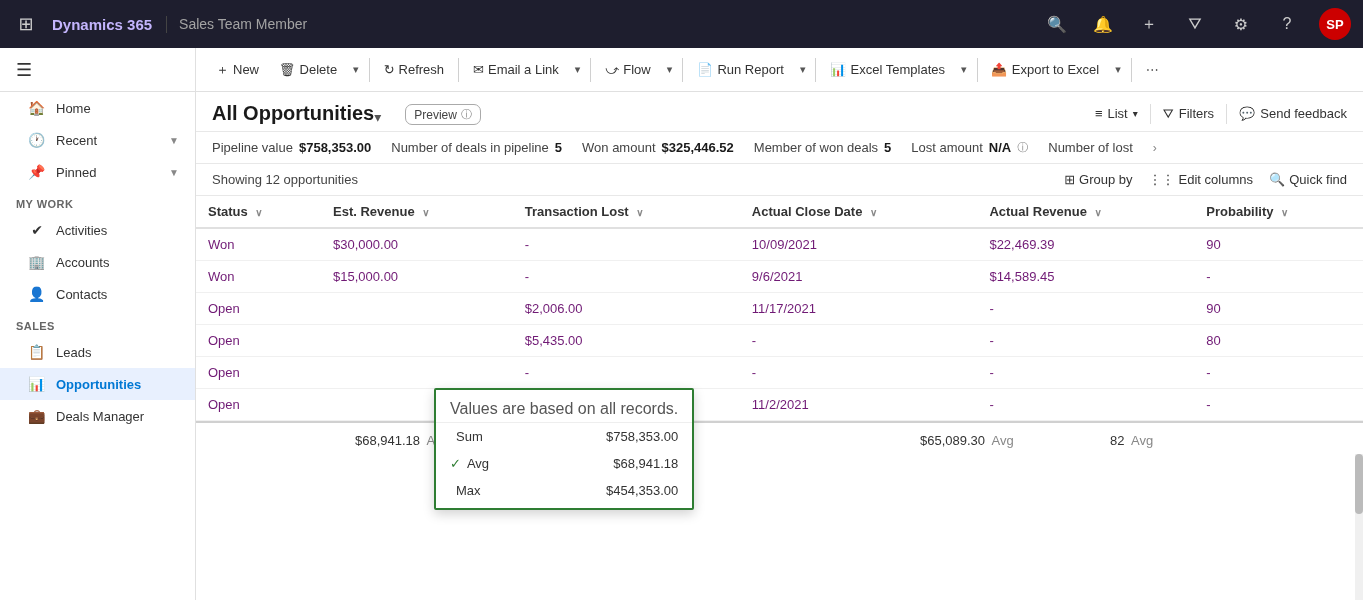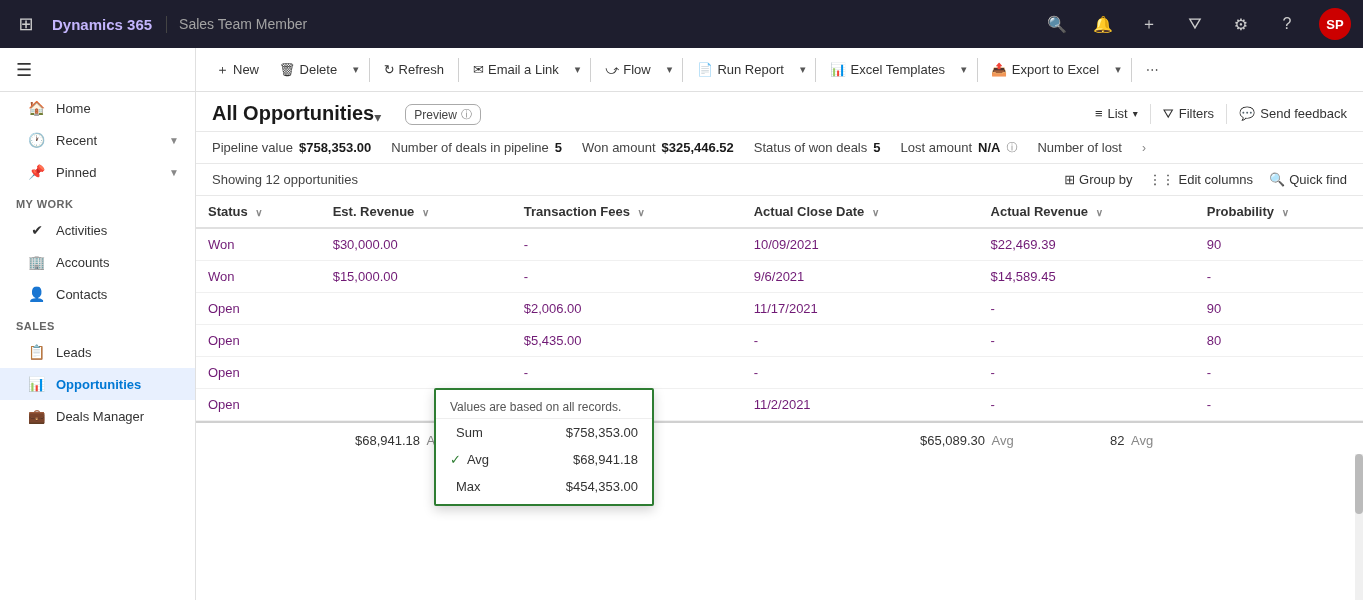--- a/index.html
+++ b/index.html
@@ -314,21 +314,21 @@
       background: #fff;
       border: 2px solid #2e7d32;
       border-radius: 2px;
       box-shadow: 0 4px 12px rgba(0,0,0,0.18);
       z-index: 100;
       min-width: 220px;
       padding: 4px 0;
     }
     .popup-title {
       padding: 6px 14px 4px;
-      font-size: 12px;
+      font-size: 16px;
       color: #555;
       border-bottom: 1px solid #eee;
     }
     .popup-item {
       display: flex;
       align-items: center;
       justify-content: space-between;
       padding: 6px 14px;
       cursor: pointer;
       font-size: 13px;
@@ -517,21 +517,21 @@
       </div>
       <div class="stat-item">
         <span>Number of deals in pipeline</span>
         <span class="stat-value">5</span>
       </div>
       <div class="stat-item">
         <span>Won amount</span>
         <span class="stat-value">$325,446.52</span>
       </div>
       <div class="stat-item">
-        <span>Status of won deals</span>
+        <span>Member of won deals</span>
         <span class="stat-value">5</span>
       </div>
       <div class="stat-item">
         <span>Lost amount</span>
         <span class="stat-value">N/A</span>
         <span style="font-size:11px;color:#888">ⓘ</span>
       </div>
       <div class="stat-item">
         <span>Number of lost</span>
       </div>
@@ -563,21 +563,21 @@
             <tr>
               <th>
                 <span>Status</span>
                 <span class="sort-icon">∨</span>
               </th>
               <th>
                 <span>Est. Revenue</span>
                 <span class="sort-icon">∨</span>
               </th>
               <th>
-                <span>Transaction Fees</span>
+                <span>Transaction Lost</span>
                 <span class="sort-icon">∨</span>
               </th>
               <th>
                 <span>Actual Close Date</span>
                 <span class="sort-icon">∨</span>
               </th>
               <th>
                 <span>Actual Revenue</span>
                 <span class="sort-icon">∨</span>
               </th>

